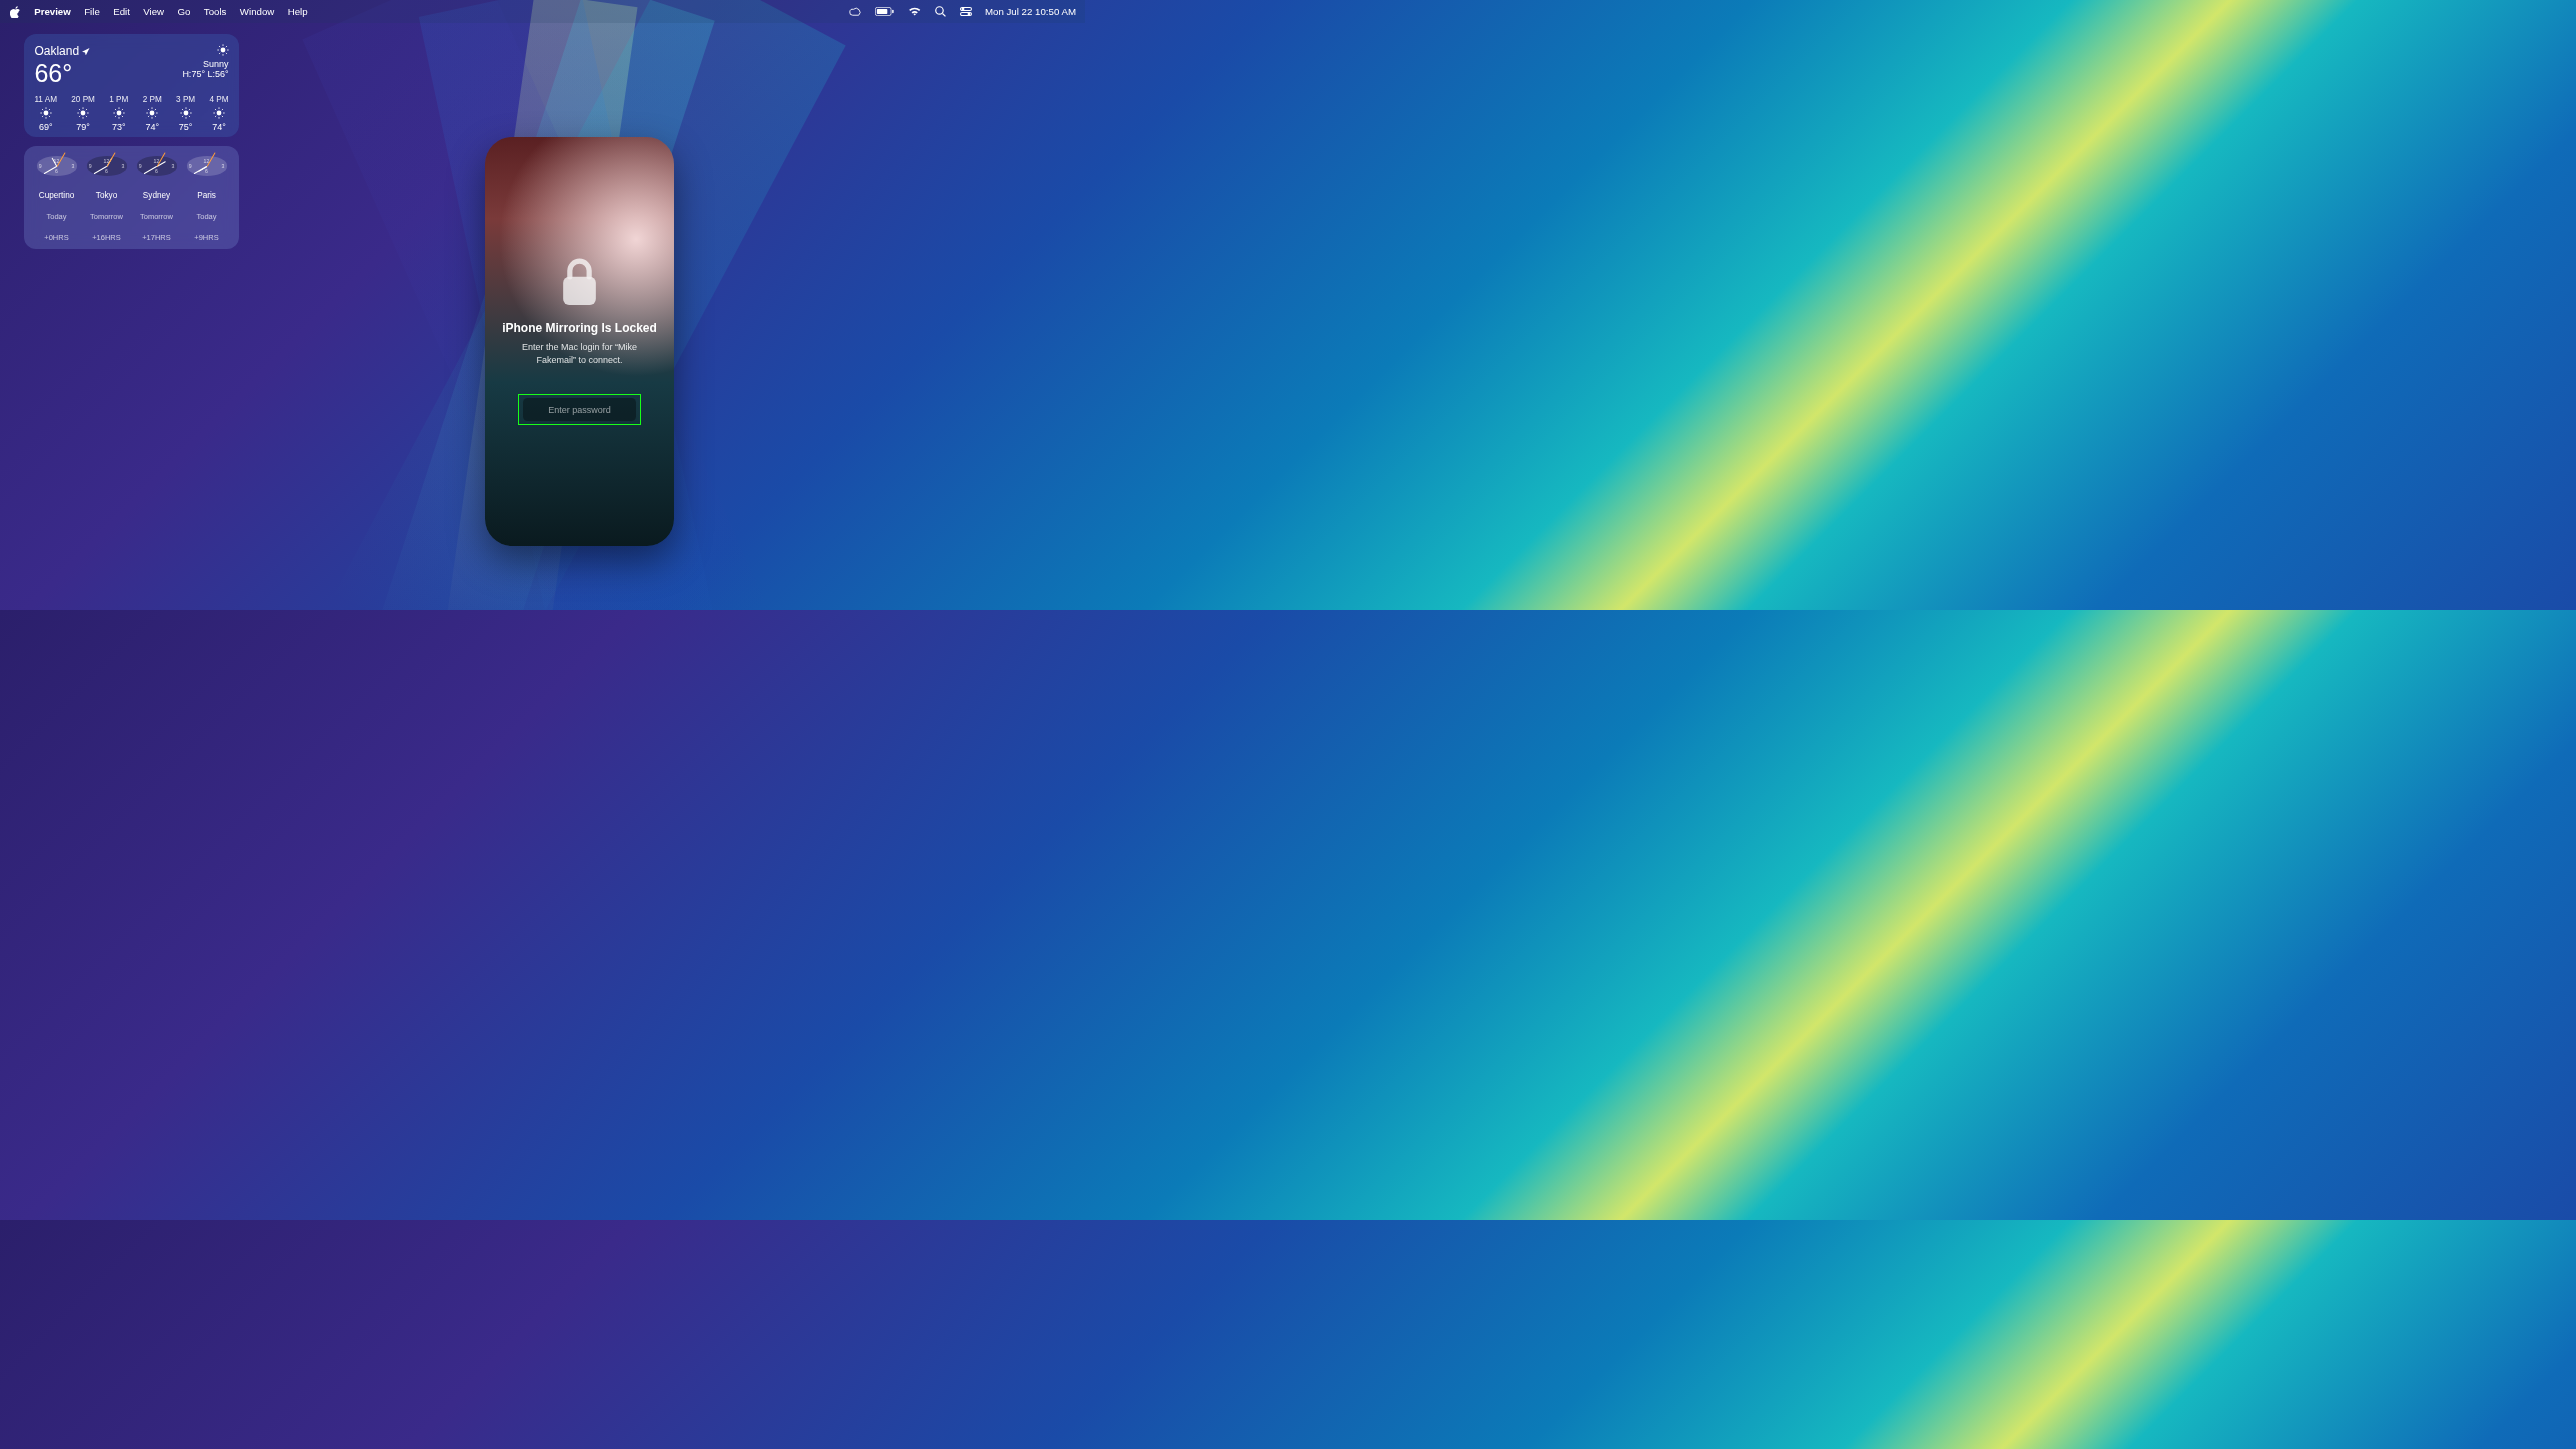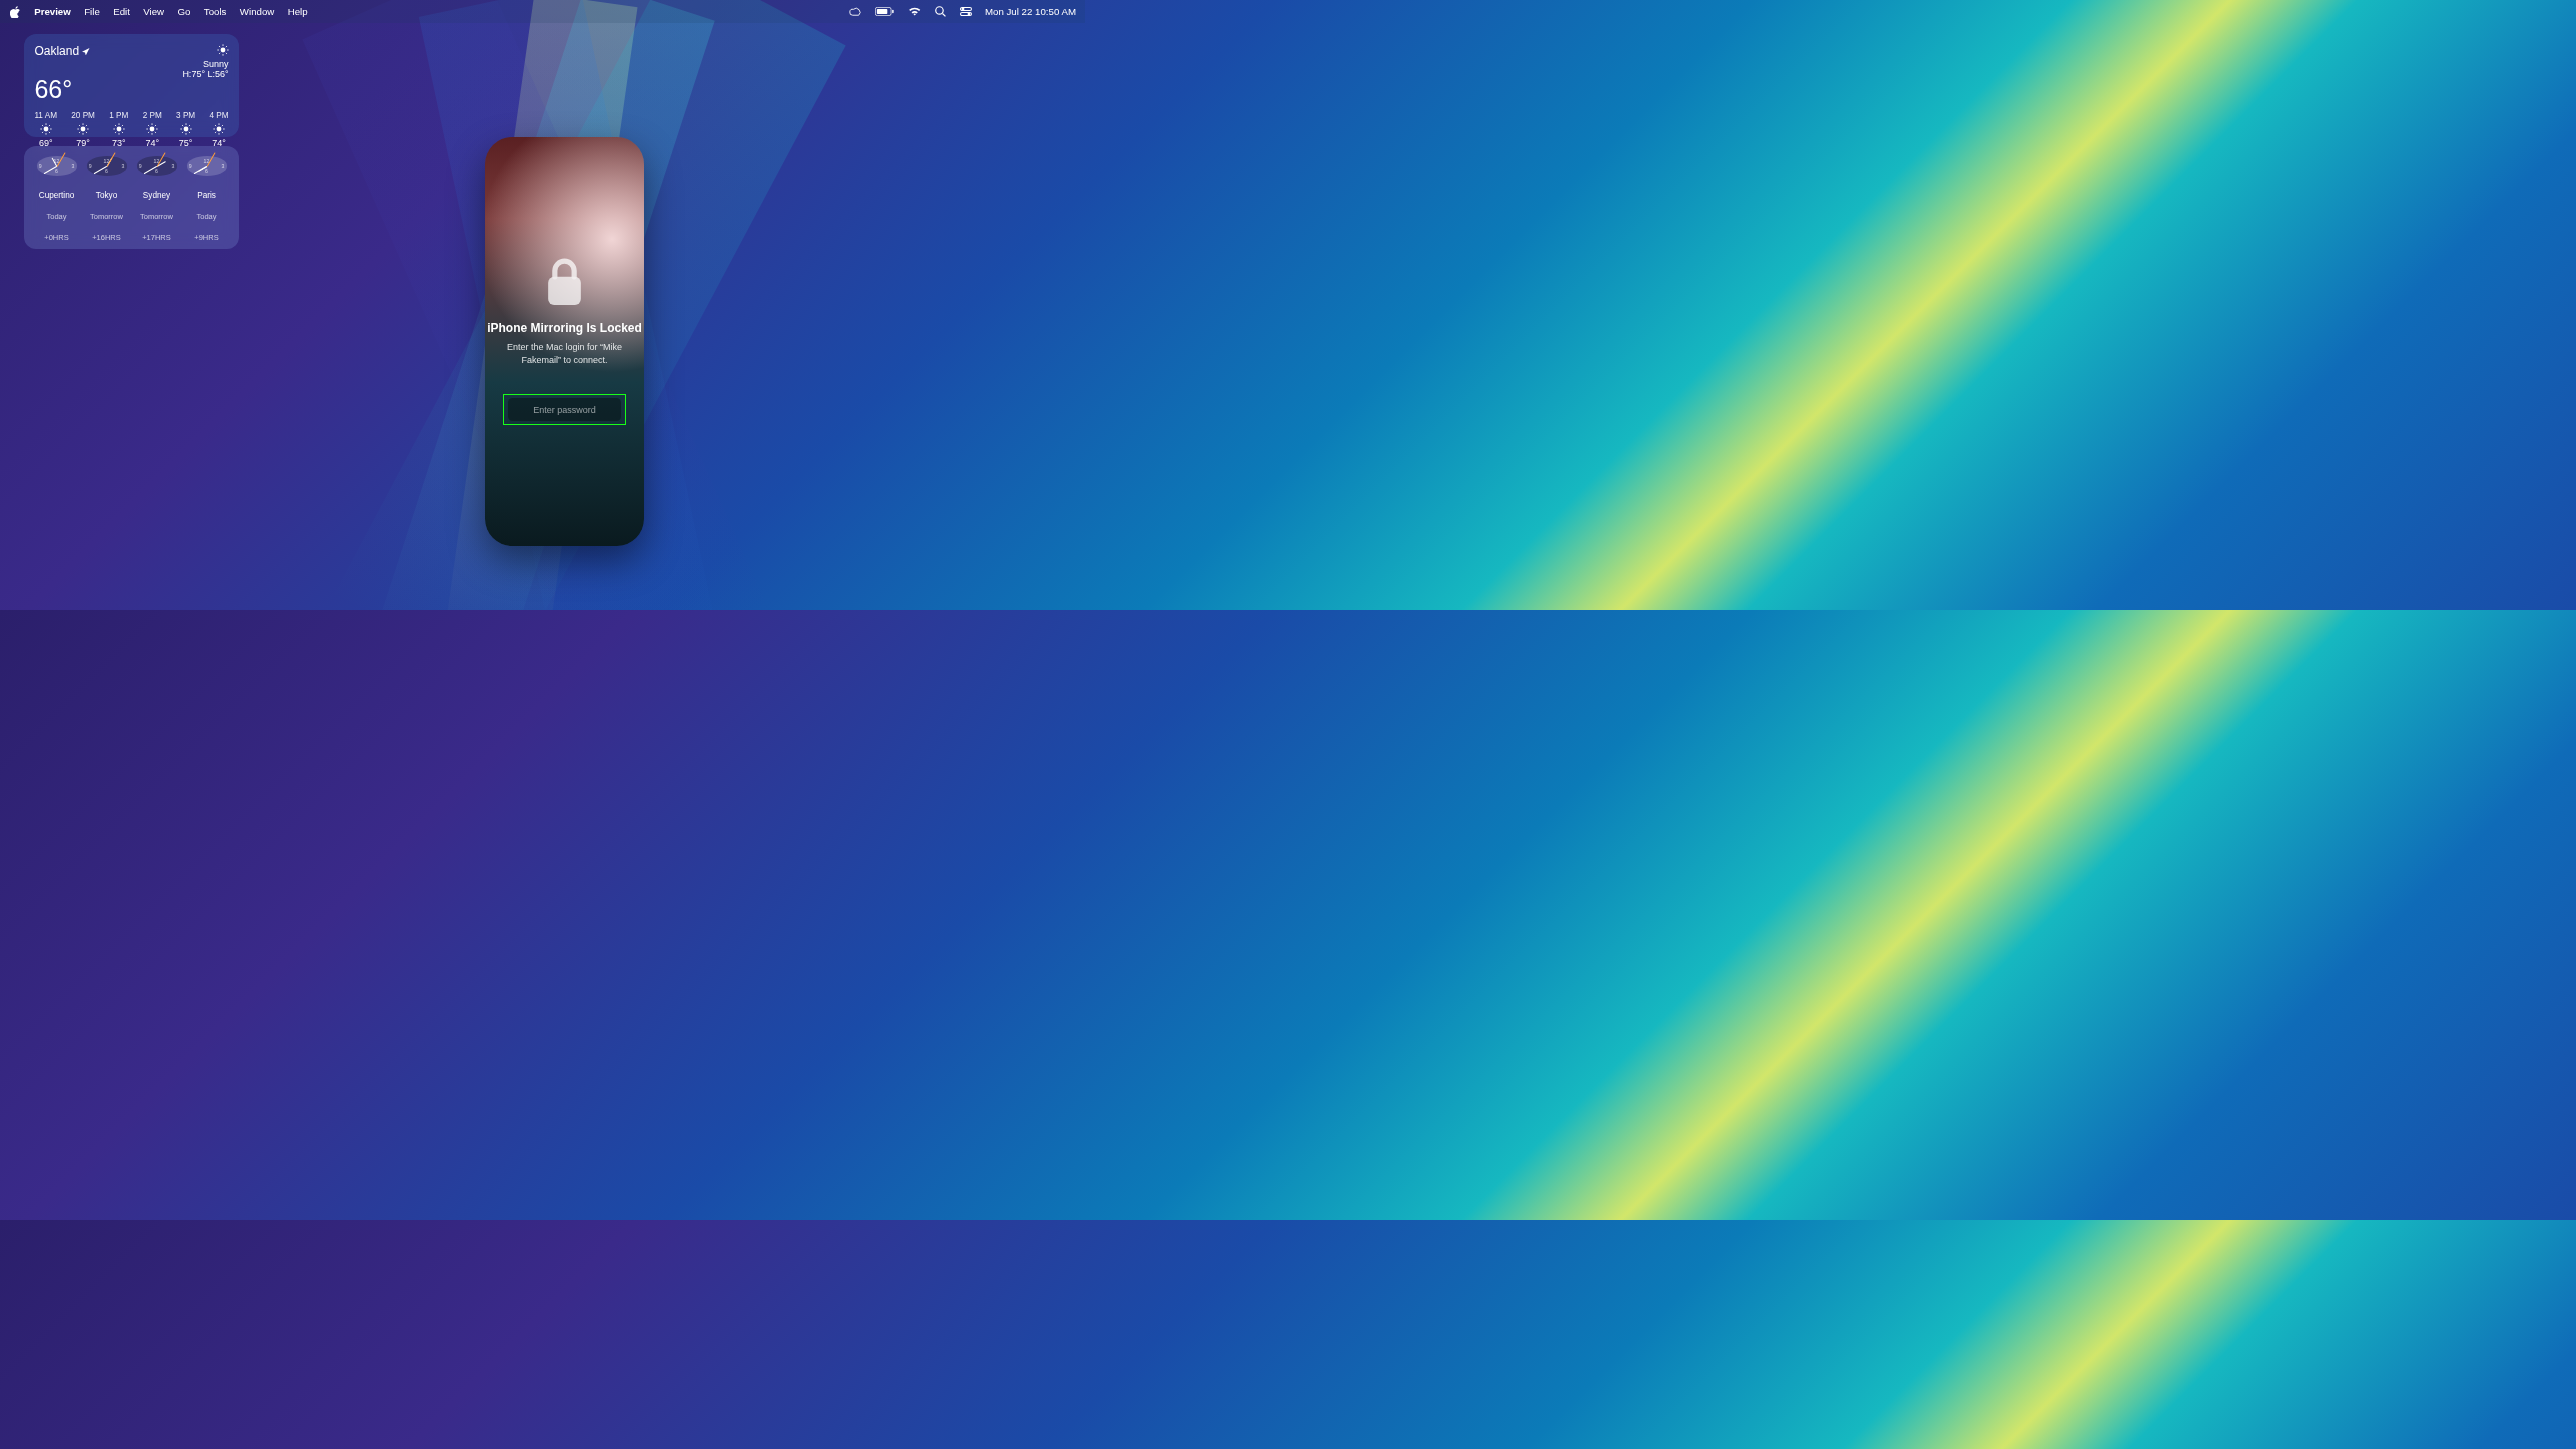--- a/index.html
+++ b/index.html
@@ -51,21 +51,21 @@
   position:absolute; top:34px; left:24px;
   width:215px; height:103px;
   border-radius:12px;
   background: rgba(60,100,180,.35);
   backdrop-filter: blur(7.5px);
   padding:10.4px 10.4px 7.5px 10.4px;
   color:#fff;
 }
 .weather-top { display:flex; justify-content:space-between; }
 .weather-loc { font-size:12px; font-weight:500; display:flex; align-items:center; gap:3px;}
-.weather-temp { font-size:25px; font-weight:300; line-height:1; margin-top:19px;}
+.weather-temp { font-size:25px; font-weight:300; line-height:1; margin-top:3px;}
 .weather-cond { text-align:right; font-size:9px; }
 .weather-cond .sun-icon { display:flex; justify-content:flex-end; margin-bottom:3px;}
 .weather-hourly { display:flex; justify-content:space-between; margin-top:9px; }
 .hour-col { display:flex; flex-direction:column; align-items:center; gap:3px; font-size:8.2px; }
 .hour-col .t { color:rgba(255,255,255,.9); }
 .hour-col .temp { font-size:9px; font-weight:500; }
 
 
 .clocks-widget {
   position:absolute; top:146px; left:24px;
@@ -95,21 +95,21 @@
 .hand.minute{ width:15px; height:0.7px; }
 .hand.second{ width:16.4px; height:0.7px; background:#ff9d3a; }
 .clock-city { font-weight:500; }
 .clock-day { color:rgba(255,255,255,.7); font-size:7.5px; }
 .clock-off { color:rgba(255,255,255,.7); font-size:7.5px; }
 
 
 .phone {
   position:absolute;
   left:485px; top:137px;
-  width:159px; height:409px;
+  width:189px; height:409px;
   border-radius:27px;
   overflow:hidden;
   box-shadow: 0 15px 37px rgba(0,0,0,.45);
   background:
     radial-gradient(circle at 80% 25%, rgba(255,230,230,.9), rgba(255,230,230,0) 40%),
     linear-gradient(180deg, #5a2022 0%, #7a3a3a 20%, #173a44 60%, #0a1a1f 100%);
   color:#fff;
   display:flex; flex-direction:column; align-items:center;
   padding-top:119px;
 }

